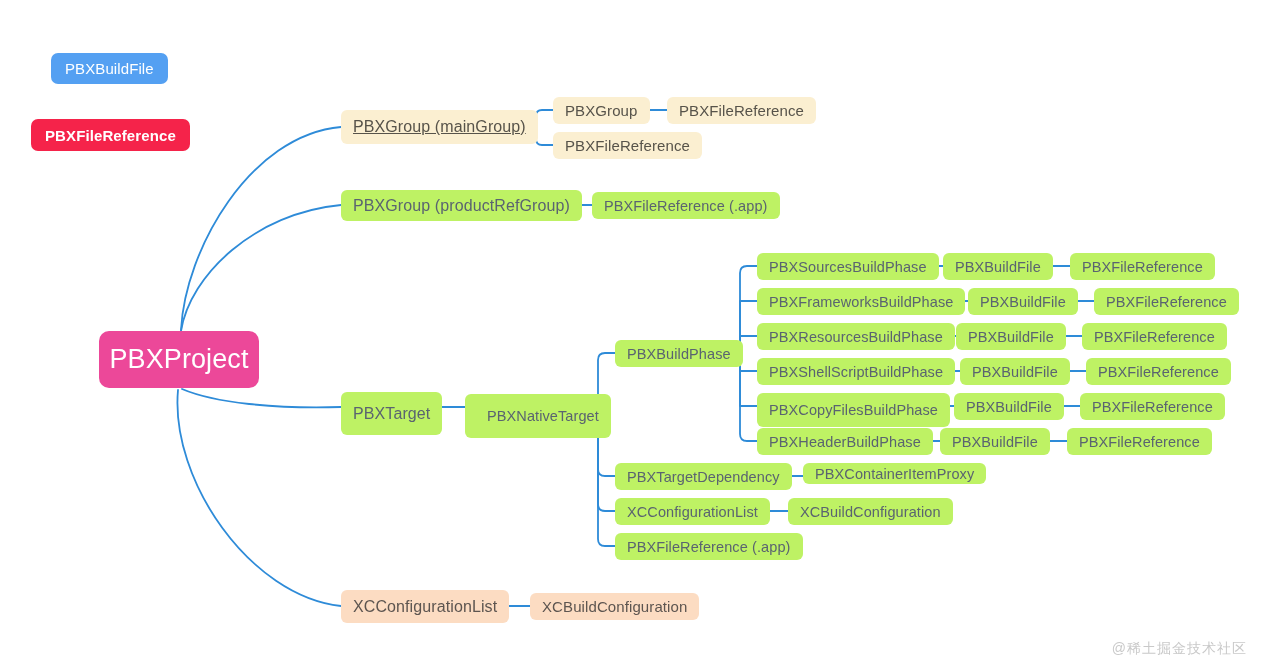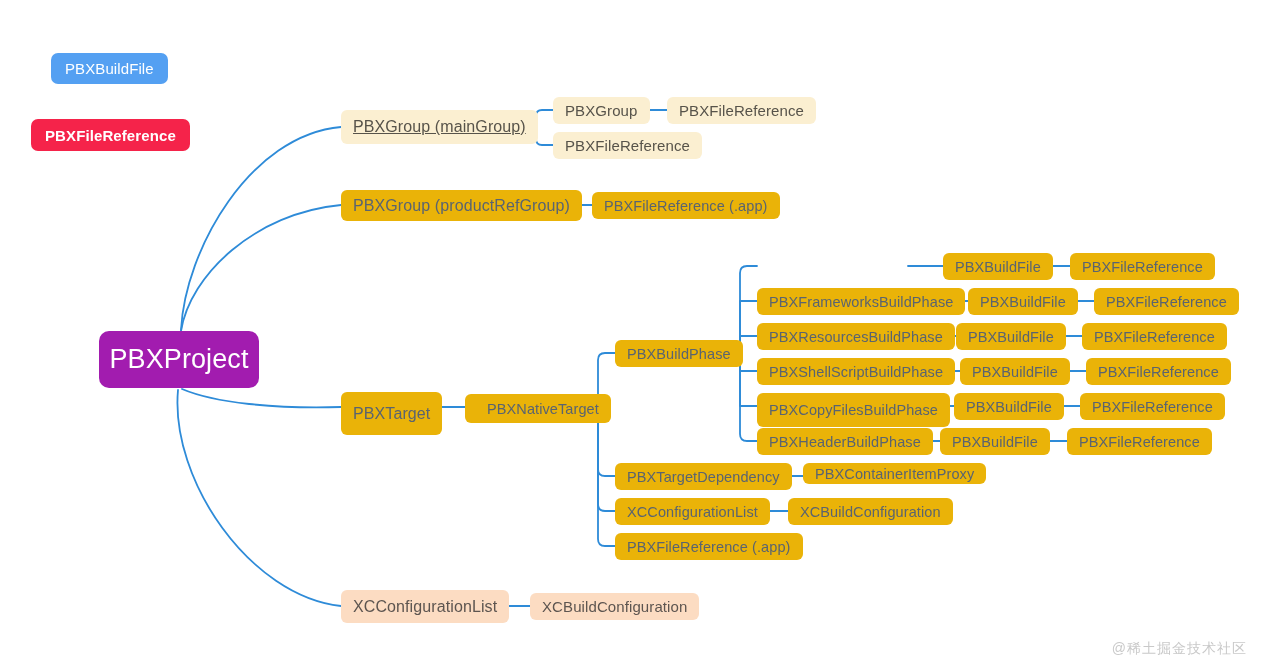--- a/index.html
+++ b/index.html
@@ -29,21 +29,21 @@
     display: flex;
     align-items: center;
     justify-content: center;
     white-space: nowrap;
     border-radius: 6px;
     letter-spacing: 0.1px;
     z-index: 2;
   }
   
   .n-root {
-    background: #a21caf;
+    background: #ec4899;
     color: #ffffff;
     font-size: 27px;
     border-radius: 10px;
     padding: 0 18px;
   }
   .n-blue-solid {
     background: #54A0F2;
     color: #ffffff;
     font-size: 15px;
     border-radius: 7px;
@@ -58,21 +58,21 @@
     padding: 0 14px;
   }
   .n-cream {
     background: #FBEFD1;
     color: #57534a;
     font-size: 15px;
     padding: 0 12px;
   }
   .n-cream.lg { font-size: 16px; }
   .n-blue {
-    background: #eab308;
+    background: #bef264;
     color: #5a6470;
     font-size: 14px;
     padding: 0 12px;
   }
   .n-blue.lg { font-size: 16px; }
   .n-blue.md { font-size: 14.5px; }
   .n-peach {
     background: #FCDCC2;
     color: #5d5550;
     font-size: 15px;
@@ -164,24 +164,25 @@
   <div class="node n-cream" style="left:667px; top:97px; height:27px;">PBXFileReference</div>
 
   <div class="node n-cream" style="left:553px; top:132px; height:27px;">PBXFileReference</div>
 
   <div class="node n-blue lg" style="left:341px; top:190px; height:31px;">PBXGroup (productRefGroup)</div>
 
   <div class="node n-blue md" style="left:592px; top:192px; height:27px;">PBXFileReference (.app)</div>
 
   <div class="node n-blue lg" style="left:341px; top:392px; height:43px;">PBXTarget</div>
 
-  <div class="node n-blue md" style="left:465px; top:394px; height:29px;padding-left:22px;">PBXNativeTarget</div>
+  <div class="node n-blue md" style="left:465px; top:394px; height:44px;padding-left:22px;">PBXNativeTarget</div>
 
   <div class="node n-blue md" style="left:615px; top:340px; height:27px;">PBXBuildPhase</div>
 
+  <div class="node n-blue md" style="left:757px; top:253px; height:27px;">PBXSourcesBuildPhase</div>
   <div class="node n-blue md" style="left:943px; top:253px; height:27px;">PBXBuildFile</div>
   <div class="node n-blue md" style="left:1070px; top:253px; height:27px;">PBXFileReference</div>
 
   <div class="node n-blue md" style="left:757px; top:288px; height:27px;">PBXFrameworksBuildPhase</div>
   <div class="node n-blue md" style="left:968px; top:288px; height:27px;">PBXBuildFile</div>
   <div class="node n-blue md" style="left:1094px; top:288px; height:27px;">PBXFileReference</div>
 
   <div class="node n-blue md" style="left:757px; top:323px; height:27px;">PBXResourcesBuildPhase</div>
   <div class="node n-blue md" style="left:956px; top:323px; height:27px;">PBXBuildFile</div>
   <div class="node n-blue md" style="left:1082px; top:323px; height:27px;">PBXFileReference</div>

